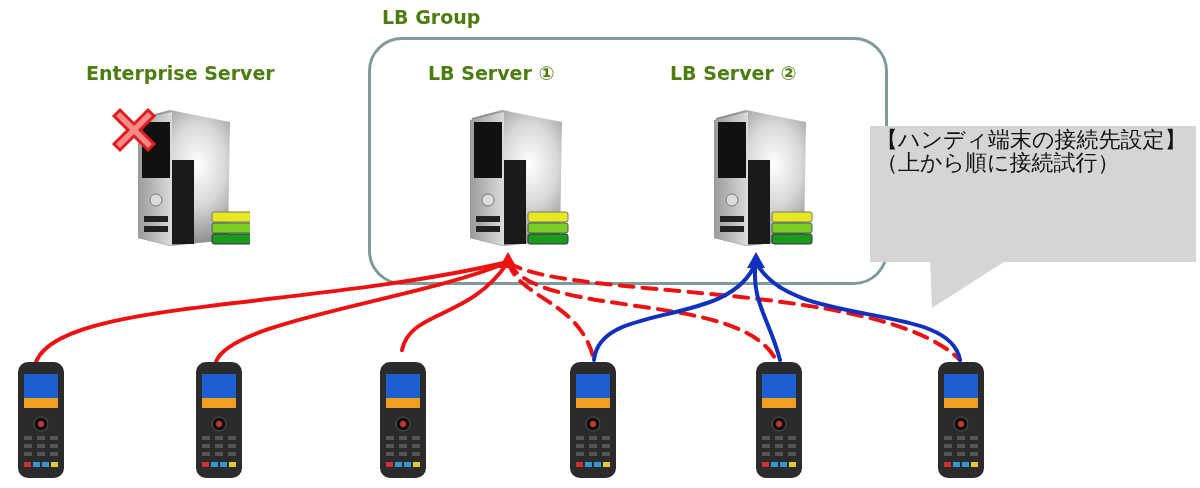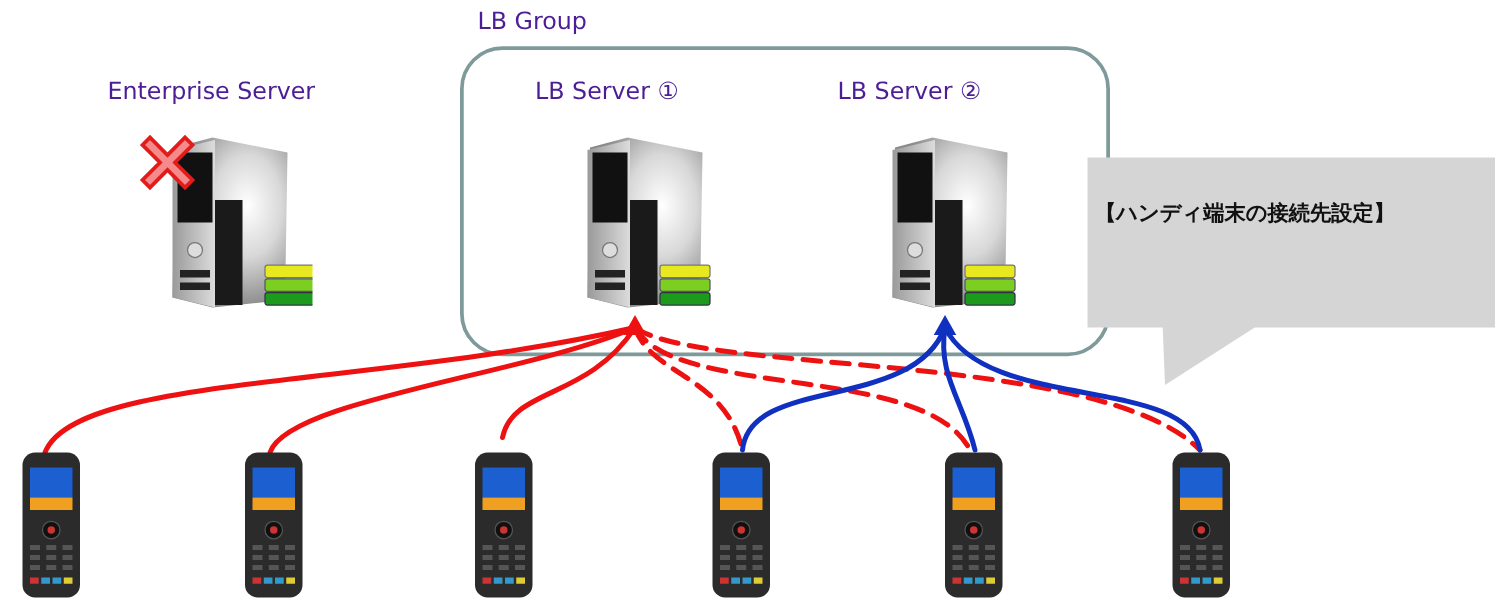--- a/index.html
+++ b/index.html
@@ -1,26 +1,26 @@
 <!DOCTYPE html>
 <html><head>
 <meta charset="utf-8">
 <style>
   html, body { margin:0; padding:0; background:#ffffff; }
   body { width:1200px; height:488px; position:relative; overflow:hidden;
          font-family:"DejaVu Sans", "Liberation Sans", sans-serif; }
-  .label { position:absolute; font-weight:normal; color:#4c1d95; font-size:19px; white-space:nowrap; }
+  .label { position:absolute; font-weight:bold; color:#4d7c0f; font-size:19px; white-space:nowrap; }
   .group-box { position:absolute; left:368px; top:37px; width:520px; height:248px;
                border:3px solid #7f9a9a; border-radius:34px; box-sizing:border-box; }
   .server { position:absolute; width:150px; height:150px; }
   .handy { position:absolute; width:54px; height:120px; }
   svg.links { position:absolute; left:0; top:0; }
   .callout { position:absolute; left:870px; top:126px; width:326px; height:136px; background:#d5d5d5; }
   .callout-tail { position:absolute; left:0; top:0; }
-  .callout-text { position:absolute; left:876px; top:128px; font-weight:bold; font-size:17px; line-height:23px; color:#111;margin-top:32px; }
+  .callout-text { position:absolute; left:876px; top:128px; font-weight:normal; font-size:22px; line-height:23px; color:#111; }
   .callout-text .line { white-space:nowrap; }
   .red { color:#d11; }
   .blue { color:#1f2fa8; }
   .strike { text-decoration:line-through; text-decoration-thickness:2px; }
 </style>
 </head>
 <body>
 
 <div class="label" style="left:86px; top:62px;">Enterprise Server</div>
 <div class="label" style="left:382px; top:6px;">LB Group</div>
@@ -81,20 +81,21 @@
   <rect x="96" y="123" width="40" height="10" rx="2" fill="#7ccf20" stroke="#556"></rect>
   <rect x="96" y="134" width="40" height="10" rx="2" fill="#1c9a1c" stroke="#334"></rect>
 </svg>
 
 <svg class="callout-tail" width="1200" height="488" style="position:absolute;left:0;top:0;">
   <polygon points="930,258 1010,258 932,308" fill="#d5d5d5"></polygon>
 </svg>
 <div class="callout"></div>
 <div class="callout-text">
   <div class="line">【ハンディ端末の接続先設定】</div>
+  <div class="line">（上から順に接続試行）</div>
 </div>
 
 <svg class="links" width="1200" height="488" viewBox="0 0 1200 488">
   <g fill="none" stroke-linecap="round" stroke-width="4">
     <path d="M36 362 C 60 300, 300 310, 508 262" stroke="#ee1111"></path>
     <path d="M216 362 C 230 320, 420 300, 508 262" stroke="#ee1111"></path>
     <path d="M402 350 C 410 310, 470 320, 508 262" stroke="#ee1111"></path>
     <path d="M508 262 C 520 300, 580 300, 594 360" stroke="#ee1111" stroke-dasharray="14 9"></path>
     <path d="M508 262 C 540 320, 740 290, 776 360" stroke="#ee1111" stroke-dasharray="14 9"></path>
     <path d="M508 262 C 560 300, 880 280, 960 360" stroke="#ee1111" stroke-dasharray="14 9"></path>

